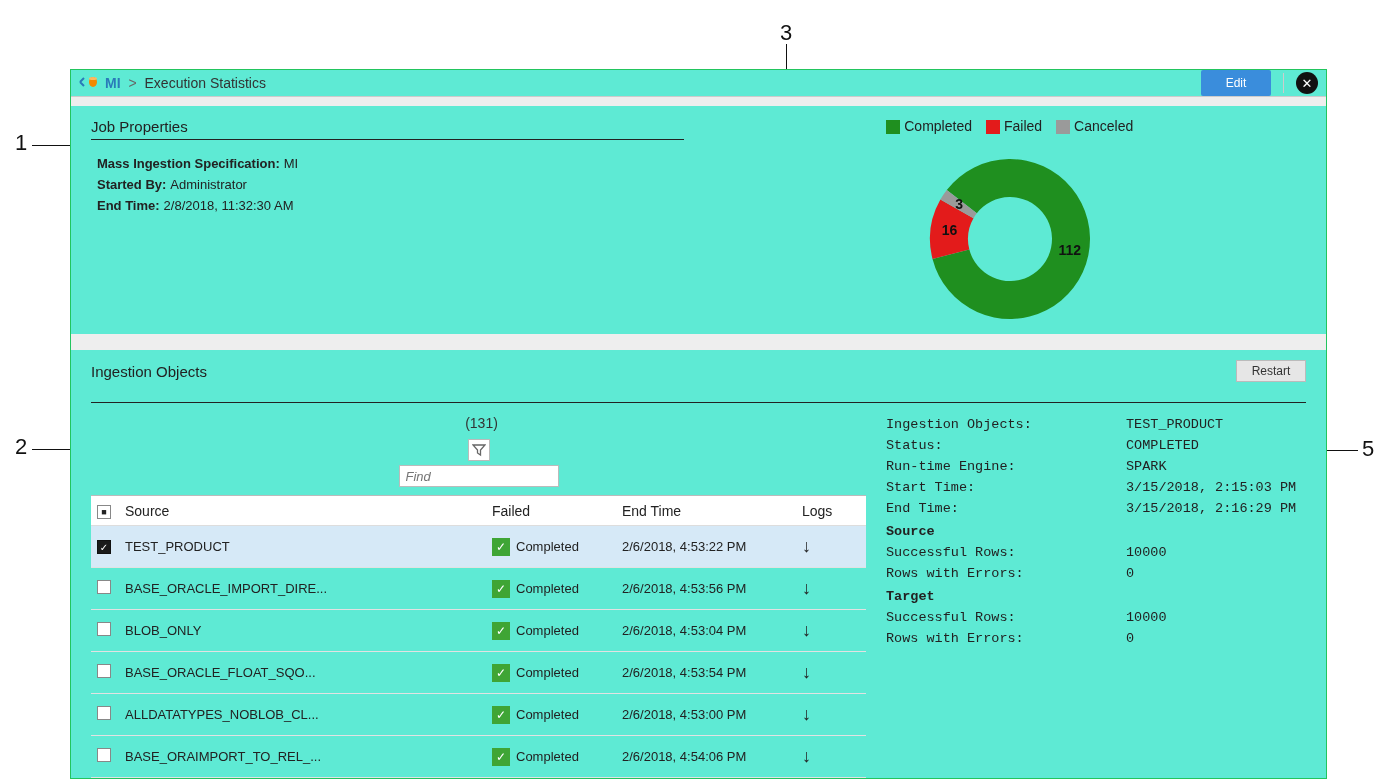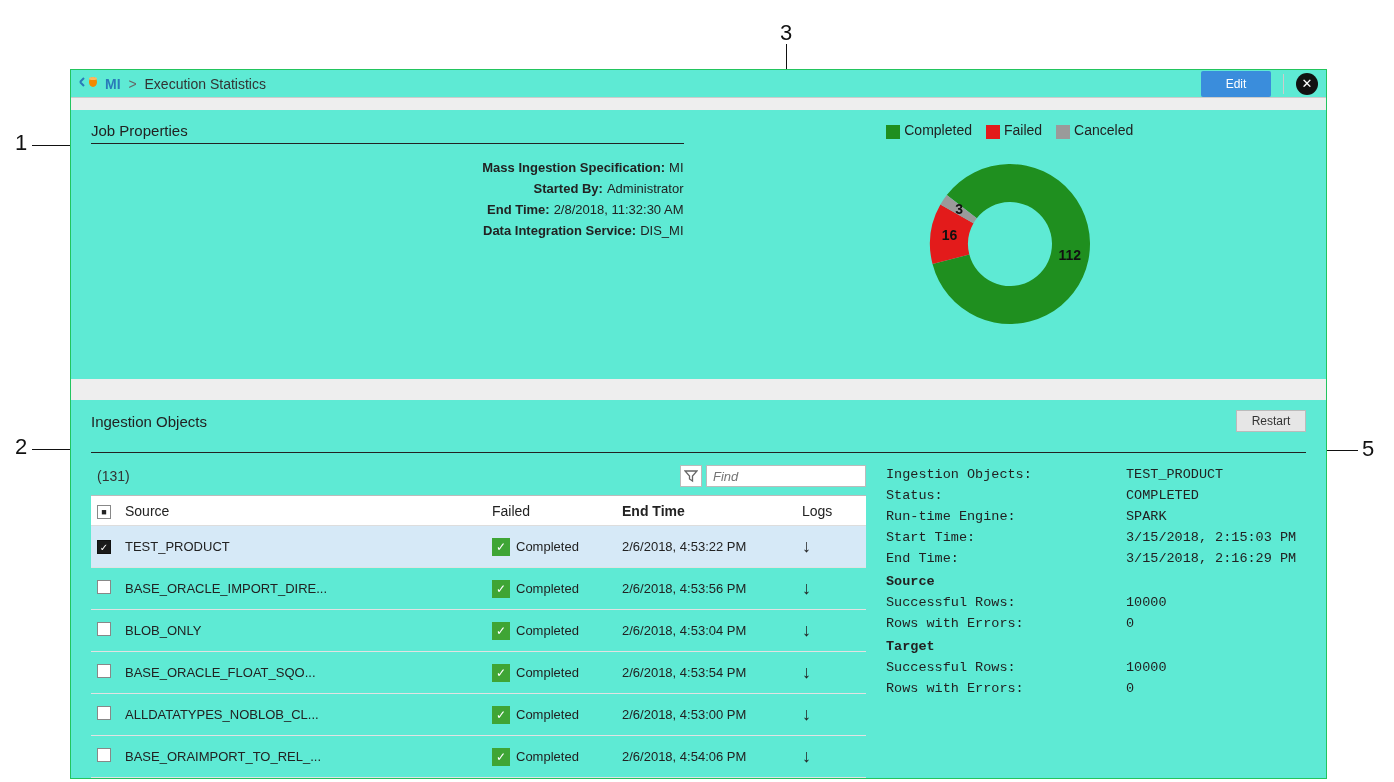--- a/index.html
+++ b/index.html
@@ -66,21 +66,21 @@
     gap: 30px;
     height: 305px;
   }
   .panel { flex: 1; }
   .panel-title {
     font-size: 15px;
     padding-bottom: 4px;
     border-bottom: 1px solid #222;
     margin-bottom: 16px;
   }
-  .props-list { display: flex; flex-direction: column; gap: 6px; padding-left: 6px; text-align: right;}
+  .props-list { display: flex; flex-direction: column; gap: 6px; padding-left: 6px;}
   .prop-row { font-size: 13px; }
   .prop-label { font-weight: bold; margin-right: 4px; }
   .legend {
     display: flex; justify-content: center;
     gap: 14px; margin-bottom: 10px;
     font-size: 14px; align-items: center;
   }
   .legend-swatch {
     display: inline-block;
     width: 14px; height: 14px;
@@ -103,21 +103,21 @@
     width: 70px; height: 22px; font-size: 12px;
     cursor: pointer; color: #333;
   }
   .objects-body {
     display: flex; gap: 20px; margin-top: 10px;
     flex: 1; overflow: hidden;
   }
   .table-side { flex: 1.1; display:flex; flex-direction:column; }
   .table-toolbar {
     display:flex; align-items:center; gap:4px;
-    margin-bottom: 6px; padding: 2px 0;
+    margin-bottom: 6px; padding: 2px 0; flex-direction: column;
   }
   .count-label { font-size: 14px; color: #333; padding-left: 6px;}
   .toolbar-spacer { flex:1; }
   .filter-icon {
     width: 22px; height: 22px; border: 1px solid #bbb;
     display:flex; align-items:center; justify-content:center;
     background:#fff; cursor:pointer; color:#666;
   }
   .find-input {
     border: 1px solid #bbb; height: 22px; width: 160px;
@@ -221,21 +221,20 @@
 
   <div class="gray-bar"></div>
 
   <div class="top-panels">
     <div class="panel">
       <div class="panel-title">Job Properties</div>
       <div class="props-list">
         <div class="prop-row"><span class="prop-label">Mass Ingestion Specification:</span><span>MI</span></div>
         <div class="prop-row"><span class="prop-label">Started By:</span><span>Administrator</span></div>
         <div class="prop-row"><span class="prop-label">End Time:</span><span>2/8/2018, 11:32:30 AM</span></div>
-        <div class="prop-row"><span class="prop-label">Data Integration Service:</span><span>DIS_MI</span></div>
       </div>
     </div>
 
     <div class="panel">
       <div class="legend">
         <span><span class="legend-swatch" id="sw-completed" style="background: rgb(31, 143, 31);"></span><span>Completed</span></span>
         <span><span class="legend-swatch" id="sw-failed" style="background: rgb(227, 27, 27);"></span><span>Failed</span></span>
         <span><span class="legend-swatch" id="sw-canceled" style="background: rgb(154, 154, 154);"></span><span>Canceled</span></span>
       </div>
       <div class="donut-wrap">
@@ -271,21 +270,21 @@
           </span>
           <input class="find-input" placeholder="Find" style="">
         </div>
 
         <table class="obj-table">
           <thead>
             <tr>
               <th style="width:28px;"><span class="chk header-chk"></span></th>
               <th>Source</th>
               <th style="width:130px;">Failed</th>
-              <th style="width:180px;font-weight:bold;">End Time</th>
+              <th style="width:180px;">End Time</th>
               <th style="width:70px;">Logs</th>
             </tr>
           </thead>
           <tbody id="obj-tbody">
               <tr class="selected">
                 <td><span class="chk checked">✓</span></td>
                 <td class="source-cell">TEST_PRODUCT</td>
                 <td>
                   <span class="status-cell">
                     <span class="status-badge">✓</span>

